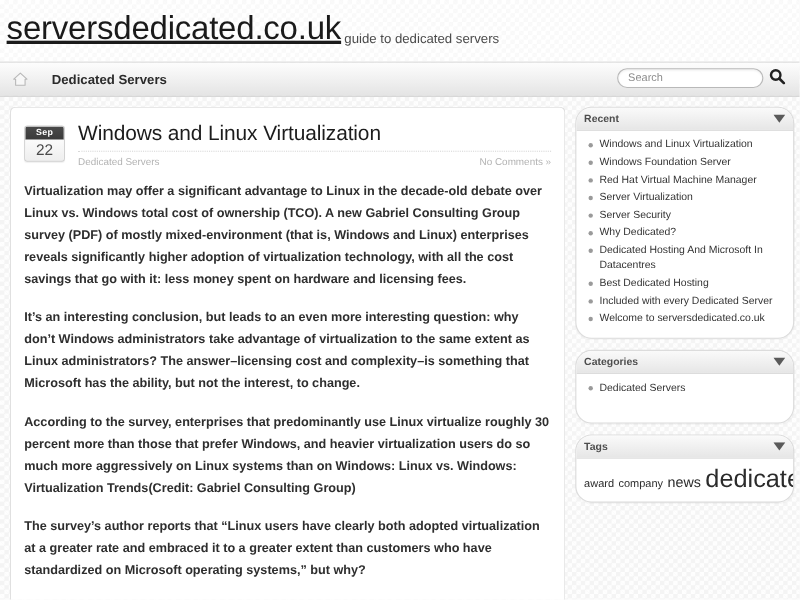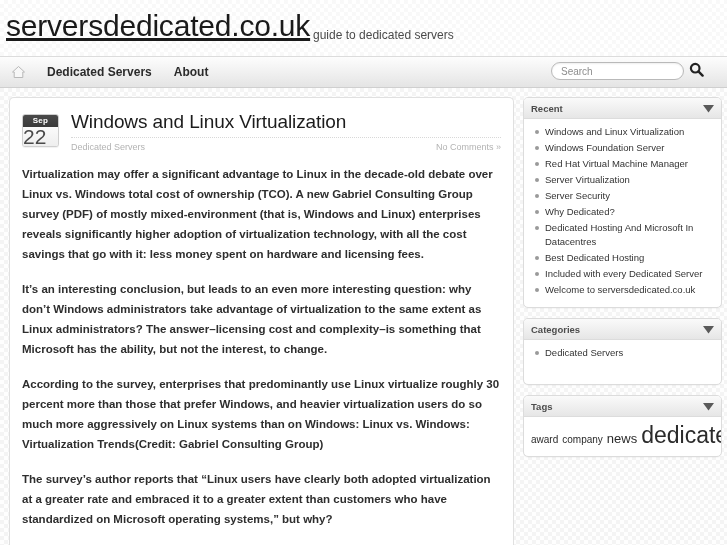--- a/index.html
+++ b/index.html
@@ -72,21 +72,21 @@
     font-size: 12px;
     font-weight: bold;
     color: #2b2b2b;
     padding: 0 11px;
     line-height: 30px;
     white-space: nowrap;
     text-decoration: none;
   }
   #search-wrap {
     position: absolute;
-    right: 22px;
+    right: 12px;
     top: 5px;
     display: flex;
     align-items: flex-end;
     gap: 4px;
   }
   #search-input {
     width: 133px;
     height: 18px;
     border: 1px solid #b9b9b9;
     border-radius: 9px;
@@ -141,21 +141,22 @@
     color: #fff;
     font-size: 8px;
     font-weight: bold;
     text-align: center;
     line-height: 12px;
     letter-spacing: .3px;
   }
   .date-day {
     background: linear-gradient(to bottom, #fbfbfb, #eeeeee);
     color: #4a4a4a;
-    font-size: 21px;
+    font-size: 14px;
+    text-align: center;
     line-height: 19px;
   }
   .post-head-right { flex: 1; padding-left: 12px; }
   .post-title {
     font-size: 19px;
     font-weight: normal;
     color: #1c1c1c;
     line-height: 24px;
     padding-bottom: 3px;
     letter-spacing: -0.1px;
@@ -181,21 +182,21 @@
 
   
   #sidebar {
     width: 199px;
     margin-left: 9px;
     flex: 0 0 199px;
   }
   .widget {
     background: #fff;
     border: 1px solid #dcdcdc;
-    border-radius: 5px;
+    border-radius: 15px;
     margin-bottom: 10px;
     overflow: hidden;
     box-shadow: 0 1px 1px rgba(0,0,0,.03);
   }
   .widget-head {
     background: linear-gradient(to bottom, #fafafa 0%, #f0f0f0 50%, #e6e6e6 100%);
     border-bottom: 1px solid #dcdcdc;
     height: 21px;
     display: flex;
     align-items: center;
@@ -253,21 +254,20 @@
 
 <div id="navbar">
   <a id="home-link" href="#">
     <span>
       <svg class="house-icon" width="15" height="14" viewBox="0 0 15 14" aria-hidden="true">
         <path d="M7.5 1.5 L13.5 7 L11.8 7 L11.8 12.5 L3.2 12.5 L3.2 7 L1.5 7 Z" fill="#f7f7f7" stroke="#b8b8b8" stroke-width="1" stroke-linejoin="round"></path>
       </svg>
     </span>
   </a>
   <a class="nav-item" href="#">Dedicated Servers</a>
-  <a class="nav-item" href="#">About</a>
 
   <div id="search-wrap">
     <input id="search-input" type="text" placeholder="Search" style="">
     <button id="search-button">
       <span>
         <svg width="15" height="15" viewBox="0 0 15 15" aria-hidden="true">
           <circle cx="6.2" cy="6.2" r="4.3" fill="none" stroke="#222" stroke-width="2.2"></circle>
           <line x1="9.4" y1="9.4" x2="13.6" y2="13.6" stroke="#222" stroke-width="2.4" stroke-linecap="round"></line>
         </svg>
       </span>

